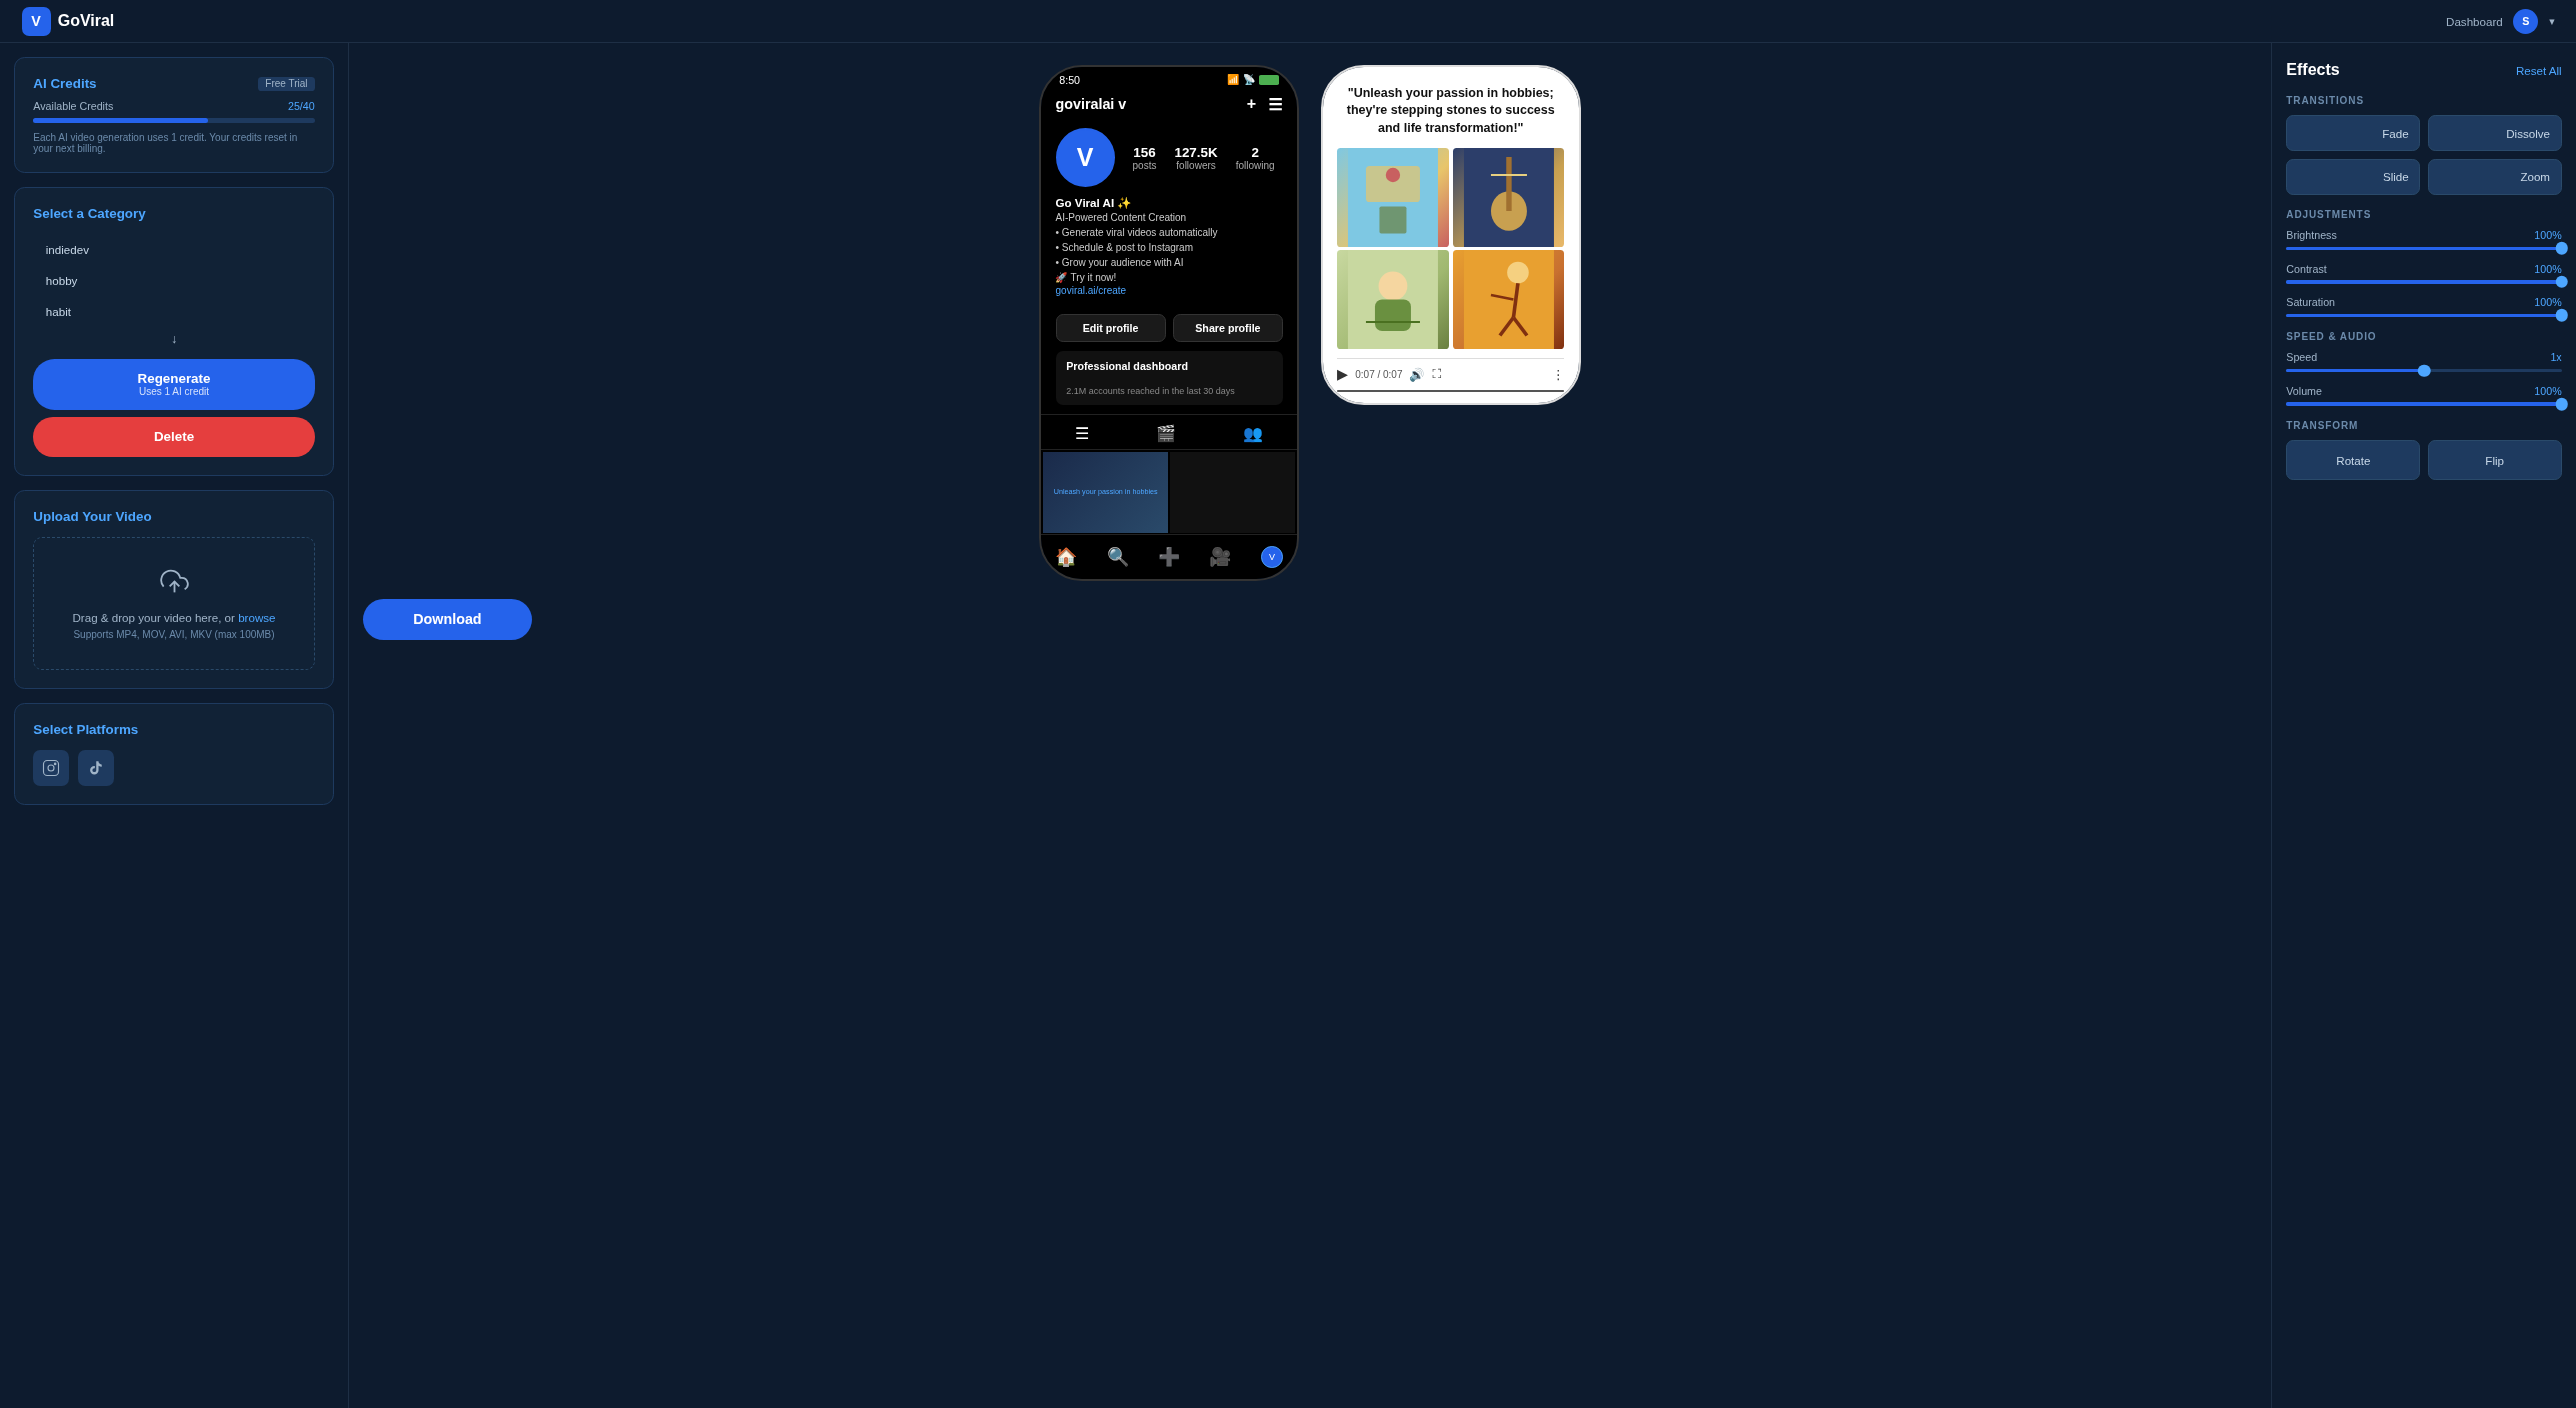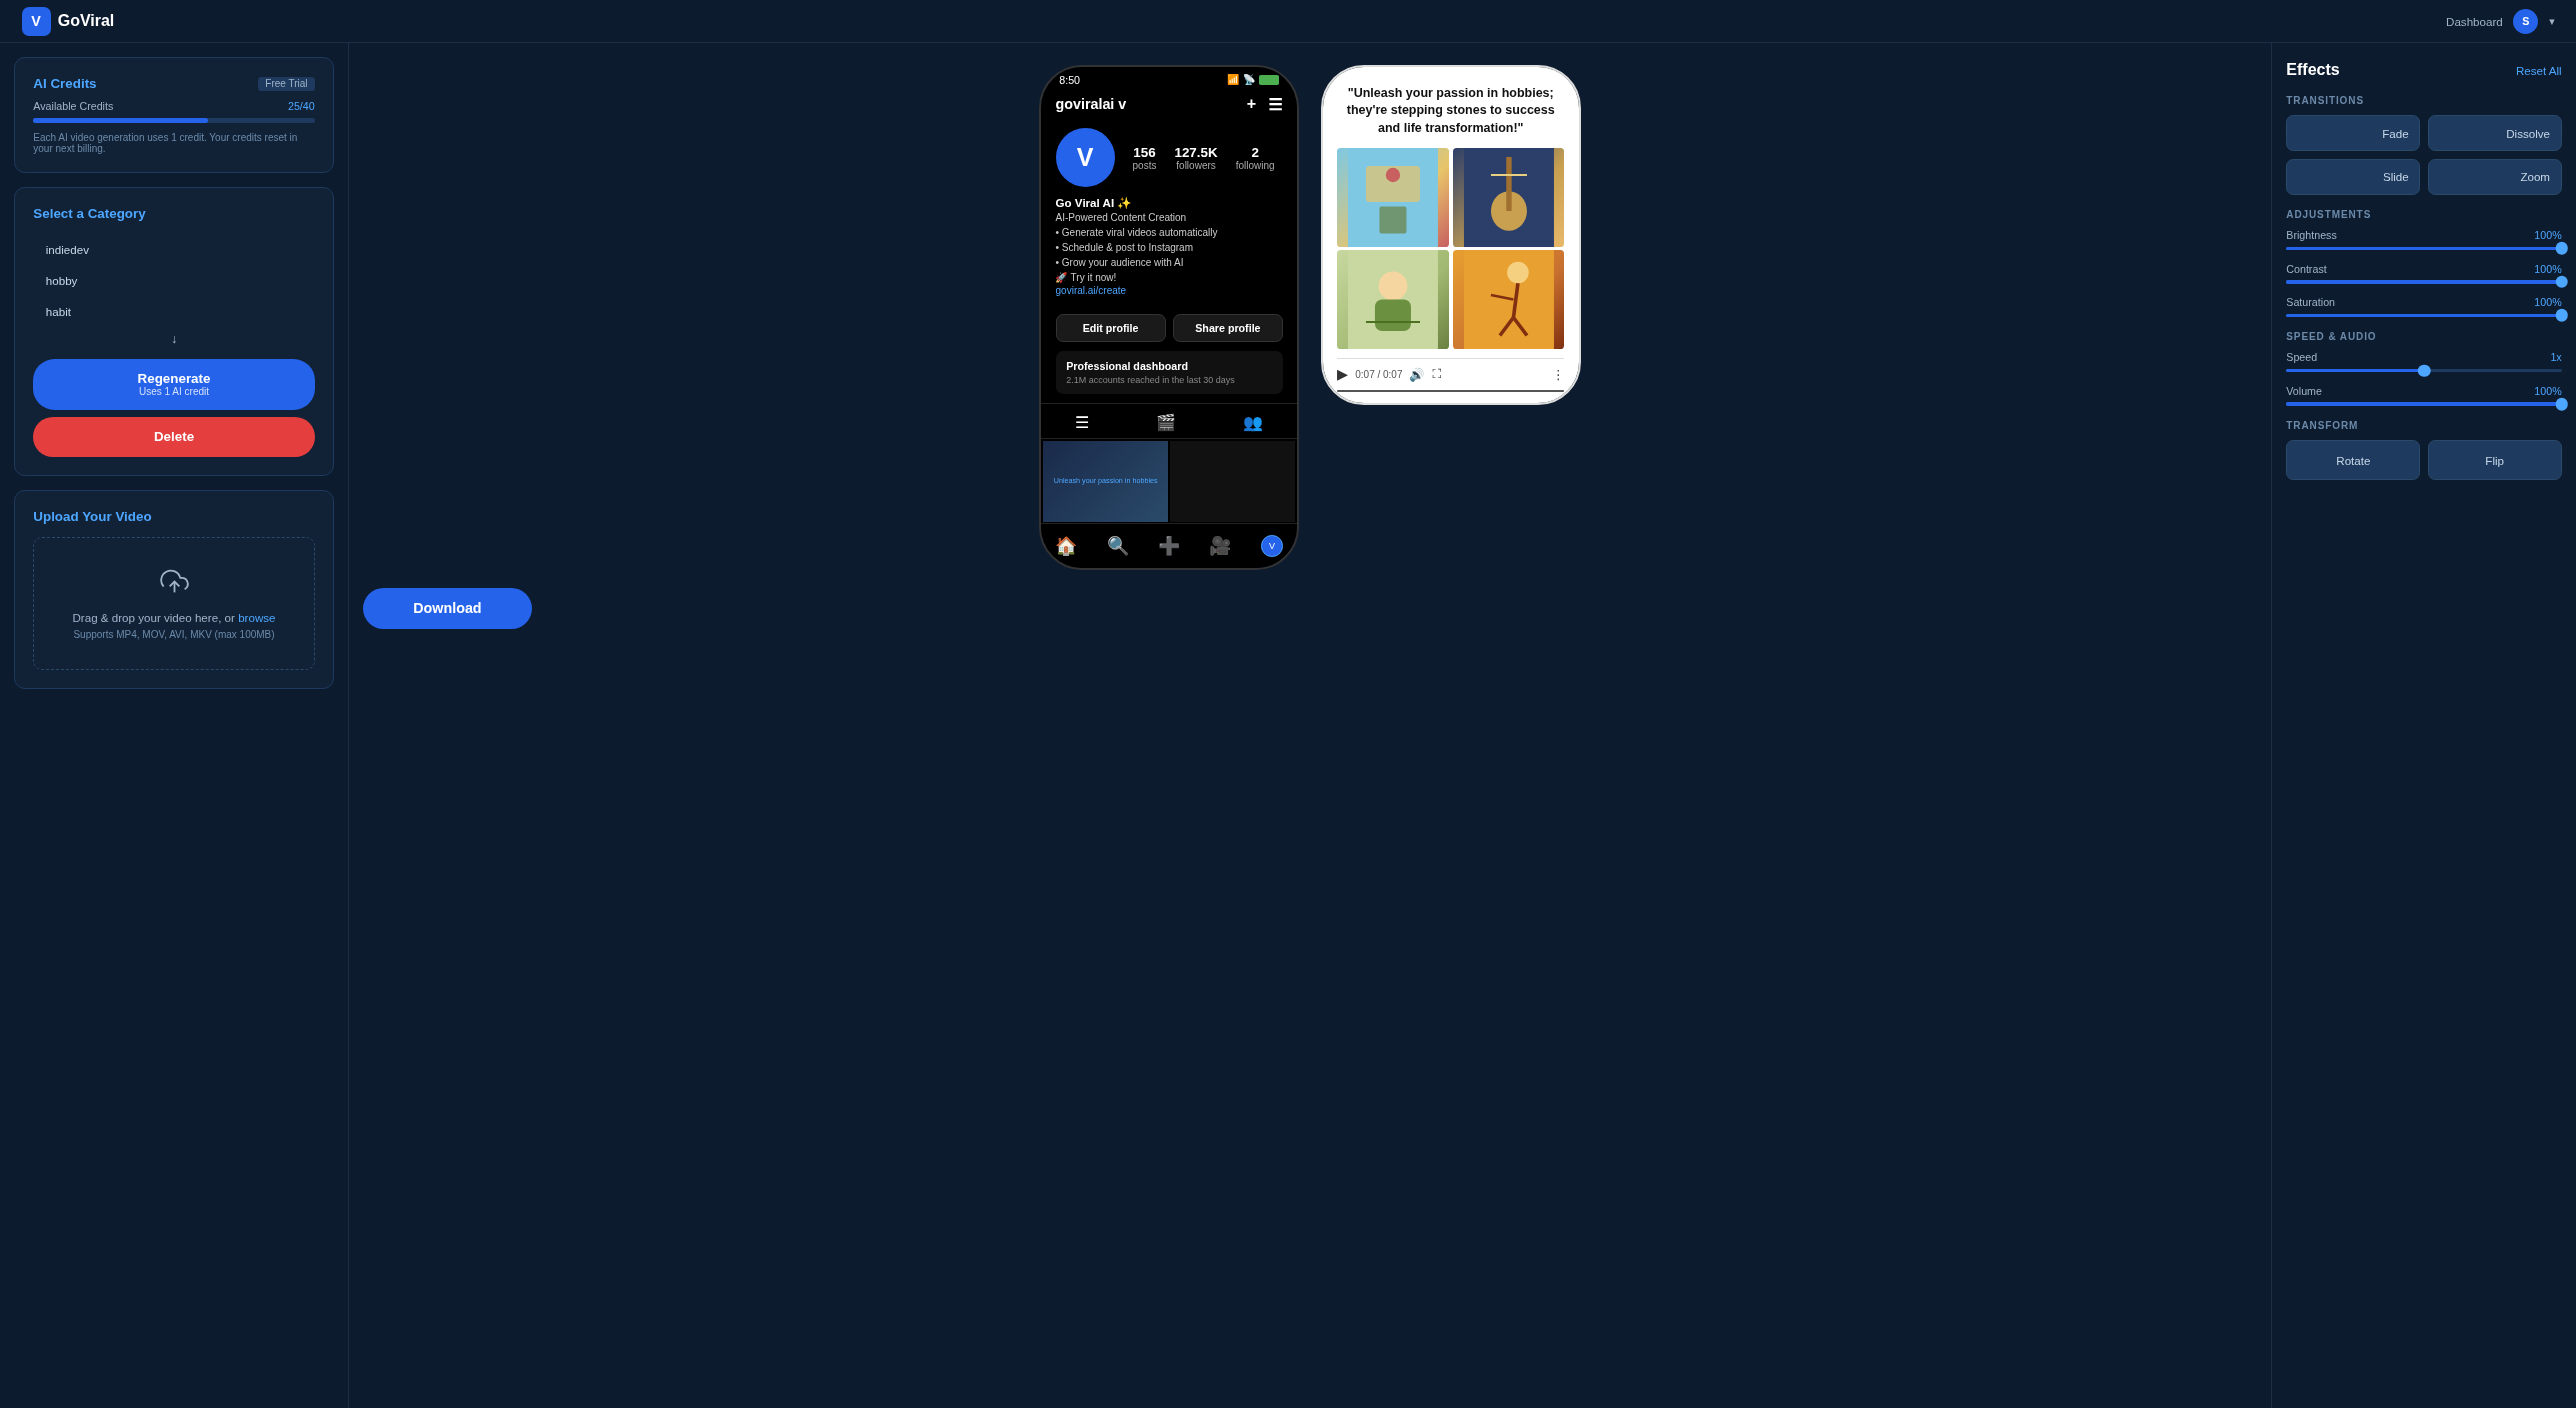--- a/index.html
+++ b/index.html
@@ -321,21 +321,21 @@
       border: 0.9px solid #333;
     }
 
     .ig-dashboard-bar {
       background: #111;
       margin: 0 14.3px;
       border-radius: 7.2px;
       padding: 9px 10.7px;
     }
     .ig-dashboard-title { font-size: 10.7px; font-weight: 700; color: #fff; }
-    .ig-dashboard-sub { font-size: 9px; color: #888; margin-top: 3px; }
+    .ig-dashboard-sub { font-size: 9px; color: #888; margin-top: 14px; }
 
     .ig-tabs {
       display: flex;
       justify-content: space-around;
       padding: 9px 0 5.4px;
       border-top: 0.9px solid #222;
       border-bottom: 0.9px solid #222;
       margin-top: 9px;
     }
     .ig-tab { font-size: 16px; color: #888; cursor: pointer; }
@@ -635,20 +635,37 @@
           </svg>
         </div>
         <div class="upload-text">
           <span>Drag &amp; drop your video here, or</span>
           <span class="upload-link">browse</span>
         </div>
         <div class="upload-support">Supports MP4, MOV, AVI, MKV (max 100MB)</div>
       </div>
     </div>
 
+    <div class="platforms-section">
+      <div class="section-title">Select Platforms</div>
+      <div style="display:flex; gap:9px; margin-top:7.2px;">
+        <div style="width:36px;height:36px;background:#1e3a5f;border-radius:7.2px;display:flex;align-items:center;justify-content:center;">
+          <svg width="18" height="18" viewBox="0 0 24 24" fill="none" stroke="#a0b4c8" stroke-width="1.5">
+              <rect x="2" y="2" width="20" height="20" rx="5" ry="5"></rect>
+              <circle cx="12" cy="12" r="4"></circle>
+              <circle cx="17.5" cy="6.5" r="1" fill="#a0b4c8"></circle>
+            </svg>
+        </div>
+        <div style="width:36px;height:36px;background:#1e3a5f;border-radius:7.2px;display:flex;align-items:center;justify-content:center;">
+          <svg width="16" height="16" viewBox="0 0 24 24" fill="#a0b4c8">
+              <path d="M19.59 6.69a4.83 4.83 0 0 1-3.77-4.25V2h-3.45v13.67a2.89 2.89 0 0 1-2.88 2.5 2.89 2.89 0 0 1-2.89-2.89 2.89 2.89 0 0 1 2.89-2.89c.28 0 .54.04.79.1V9.01a6.27 6.27 0 0 0-.79-.05 6.34 6.34 0 0 0-6.34 6.34 6.34 6.34 0 0 0 6.34 6.34 6.34 6.34 0 0 0 6.33-6.34V8.69a8.18 8.18 0 0 0 4.78 1.52V6.77a4.85 4.85 0 0 1-1.01-.08z"></path>
+            </svg>
+        </div>
+      </div>
+    </div>
 
   </div>
 
   <div class="center-panel">
     <div class="phones-row">
 
       <div class="phone-mockup">
         <div class="phone-screen">
 
           <div class="phone-status-bar">

